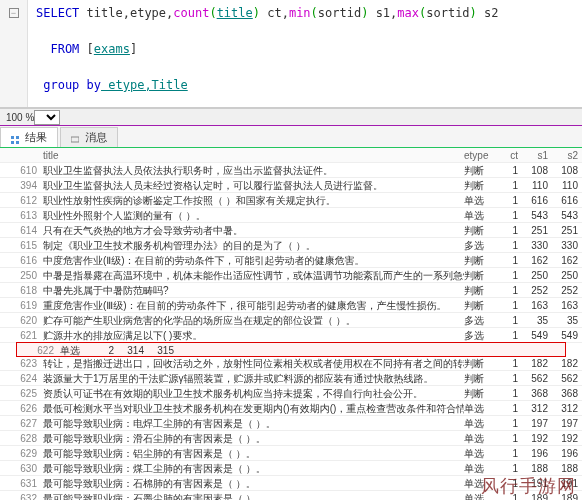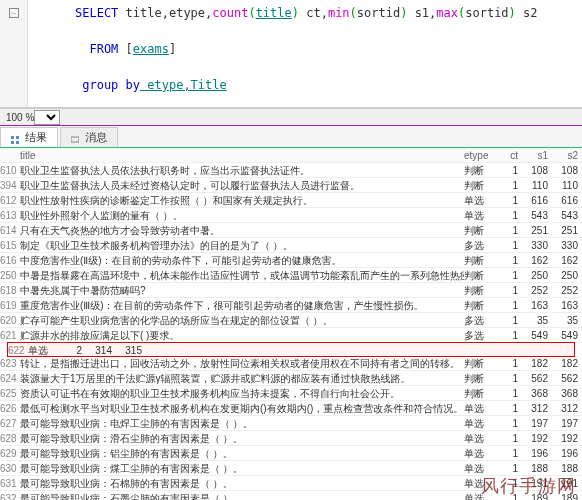--- a/index.html
+++ b/index.html
@@ -36,21 +36,20 @@
     cursor: pointer;
   }
   .code {
     flex: 1;
     padding: 4px 8px;
     font-family: Consolas, monospace;
     font-size: 12px;
     line-height: 18px;
     white-space: pre;
     overflow: hidden;
-    margin-left: 39px;
   }
   .kw { color: #0000cc; }
   .fn { color: #cc00cc; }
   .id { color: #008080; text-decoration: underline; }
   .br { color: #009900; }
   .zoom-bar {
     height: 18px;
     background: #f0f0f0;
     border-top: 1px solid #ccc;
     border-bottom: 1px solid #a21caf;
@@ -96,30 +95,30 @@
     display: flex;
     border-bottom: 1px solid #eee;
     height: 15px;
     line-height: 15px;
     font-size: 10px;
   }
   .grid-header {
     color: #666;
     background: #fafafa;
   }
-  .col-num { width: 20px; text-align: right; padding-right: 6px; color: #888; }
+  .col-num { width: 43px; text-align: right; padding-right: 6px; color: #888; }
   .col-title { flex: 1; overflow: hidden; white-space: nowrap; text-overflow: clip; }
   .col-etype { width: 36px; text-align: left; }
   .col-ct { width: 22px; text-align: right; padding-right: 4px; }
   .col-s1 { width: 30px; text-align: right; padding-right: 4px; }
   .col-s2 { width: 30px; text-align: right; padding-right: 4px; }
   .grid-row.hl {
     border: 1px solid #d00;
     height: 15px;
-    margin: -1px 7px;
+    margin: -1px 16px;
     background: #fff3f3;
   }
   .watermark {
     position: absolute;
     bottom: 2px;
     right: 6px;
     font-size: 18px;
     color: #7f1d1d;
     opacity: 0.8;
     pointer-events: none;

